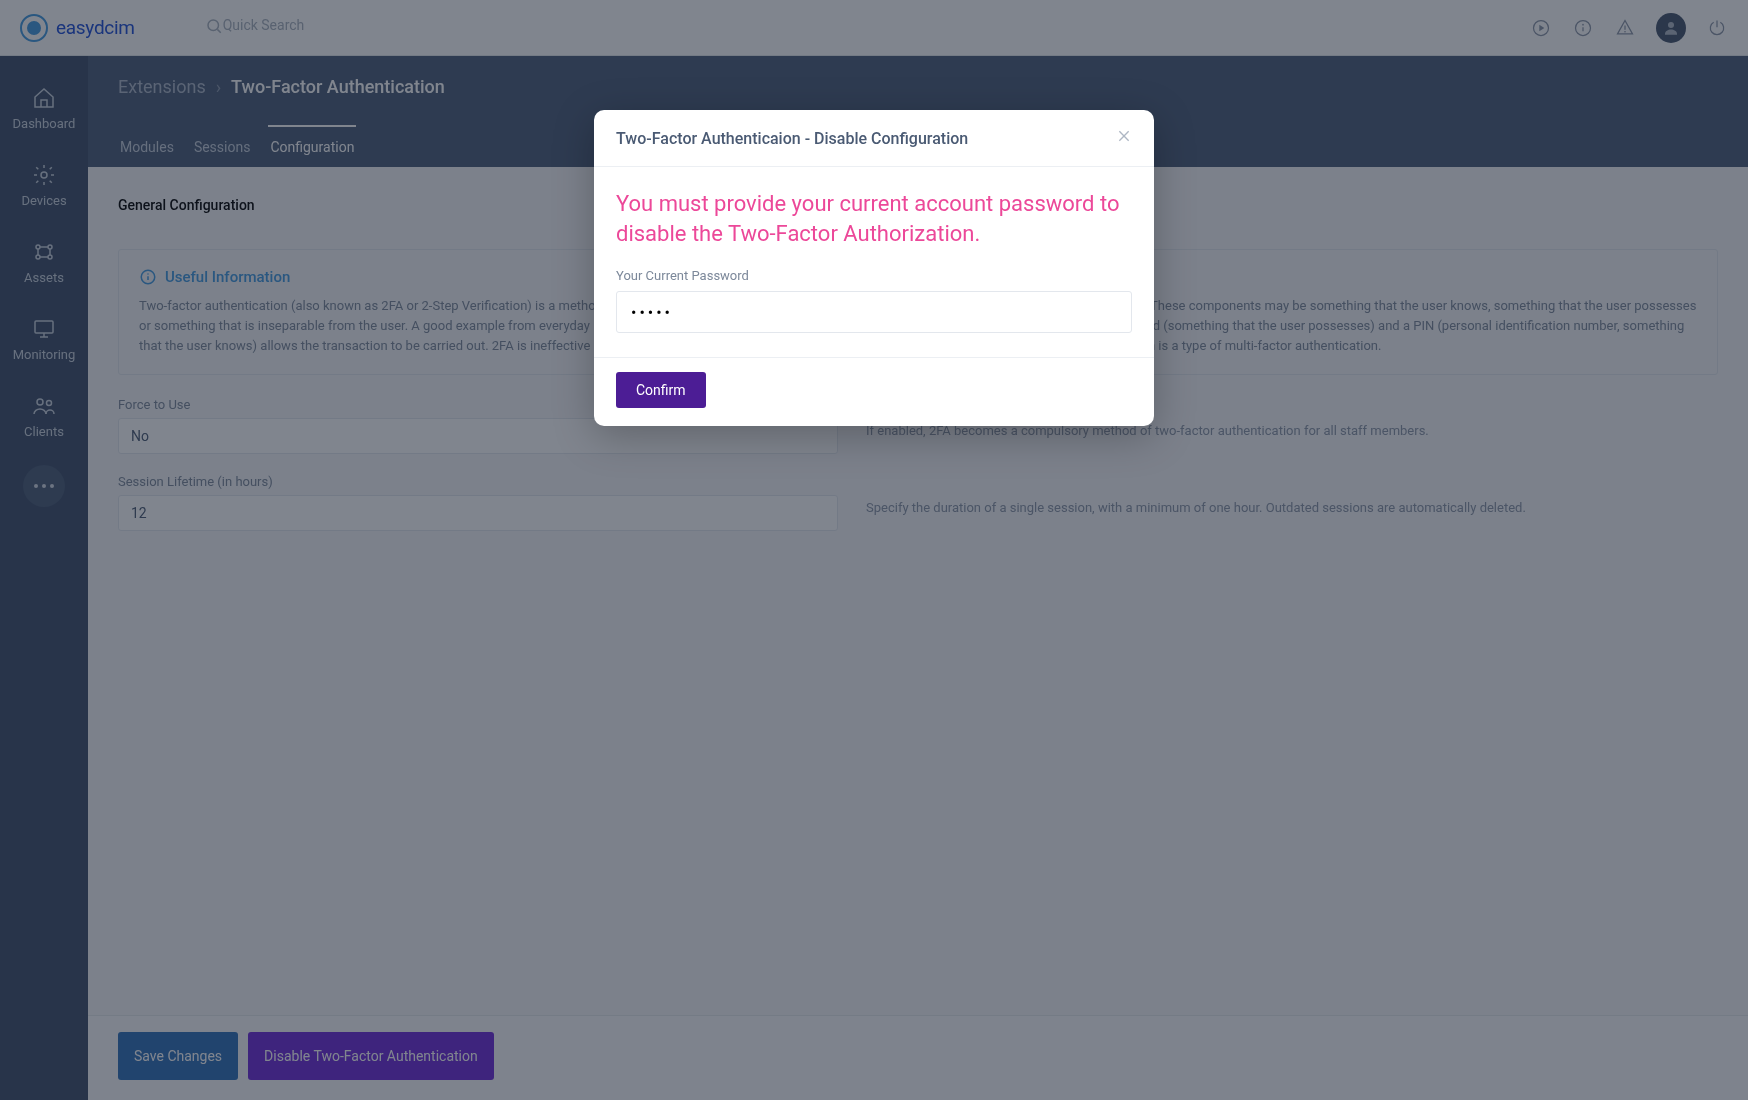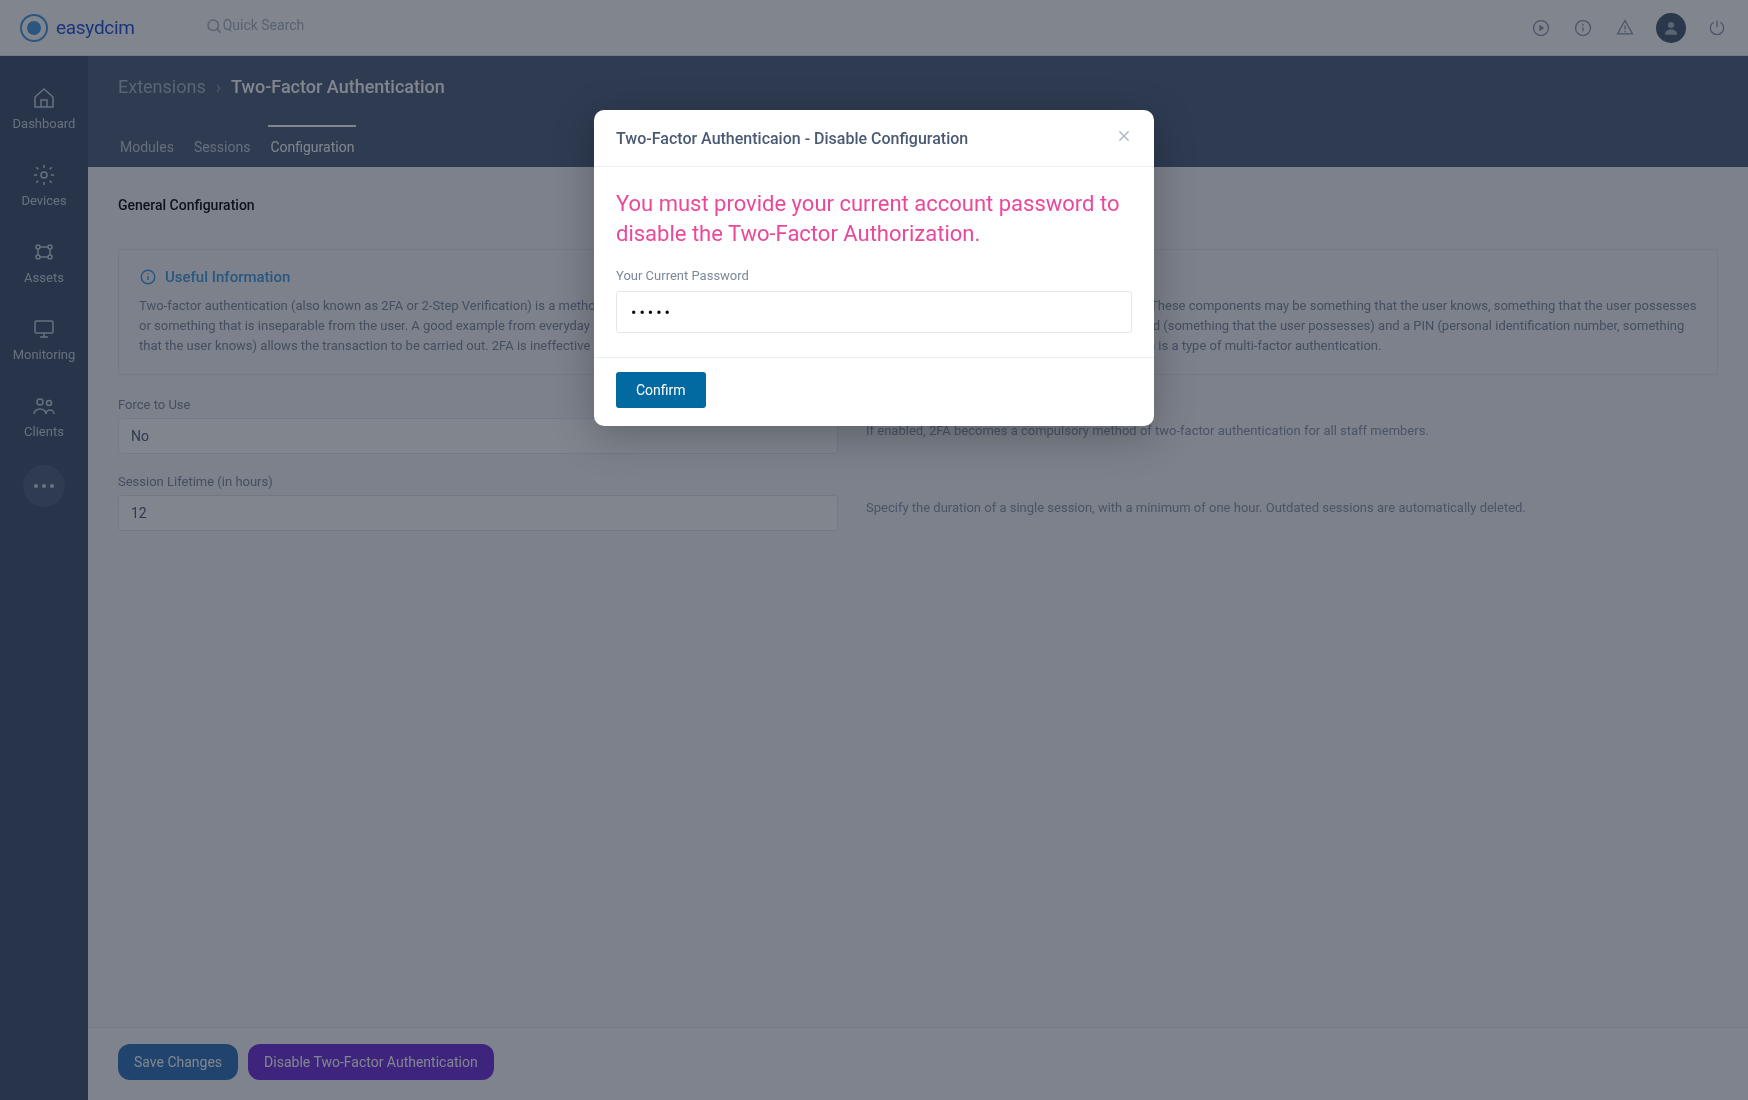--- a/index.html
+++ b/index.html
@@ -45,36 +45,36 @@
   .info-text { color:#7c889a; font-size:13px; line-height:1.55; }
 
   .field-row { display:flex; align-items:flex-start; gap:28px; margin-bottom:20px; }
   .field-col { width:45%; }
   .field-label { color:#7c889a; font-size:13px; margin-bottom:6px; display:block;}
   .field-input { width:100%; height:36px; border:1px solid #e3e7ed; border-radius:3px; padding:0 12px; font-size:14px; color:#4a5a73; background:#fff;}
   .field-help { color:#8a94a6; font-size:13px; flex:1; padding-top:26px; }
 
   
   .page-footer { padding: 16px 30px 20px; display:flex; gap:10px; border-top:1px solid #e5e8ec; background:#fafbfc;}
-  .btn { border:none; border-radius:12px; padding:10px 16px; font-size:14px; cursor:pointer; color:#fff; }
+  .btn { border:none; border-radius:3px; padding:16px 16px; font-size:14px; cursor:pointer; color:#fff; }
   .btn-primary { background:#2d6fb8; }
   .btn-danger { background:#6d28d9; }
 
   
   .overlay { position:absolute; inset:0; background:rgba(24,33,49,0.55); display:flex; align-items:flex-start; justify-content:center; padding-top:110px; }
   .modal { width:560px; background:#fff; border-radius:10px; box-shadow:0 10px 40px rgba(0,0,0,0.25); }
   .modal-head { padding:18px 22px; border-bottom:1px solid #eceff3; display:flex; align-items:center; justify-content:space-between; }
   .modal-title { font-size:16px; color:#4a5a73; font-weight:500; }
   .modal-close { color:#aeb7c4; cursor:pointer; }
   .modal-body { padding:22px 22px 24px; }
   .modal-msg { font-size:22px; color:#ec4899; line-height:1.35; margin-bottom:20px; font-weight:400;}
   .modal-label { font-size:13px; color:#7c889a; margin-bottom:8px; display:block;}
   .modal-input { width:100%; height:42px; border:1px solid #e3e7ed; border-radius:3px; padding:0 14px; font-size:16px; letter-spacing:3px; }
   .modal-foot { padding:14px 22px 18px; border-top:1px solid #eceff3; }
-  .btn-confirm { background:#0369a1; color:#fff; border:none; border-radius:3px; padding:10px 20px; font-size:14px; cursor:pointer;}
+  .btn-confirm { background:#4c1d95; color:#fff; border:none; border-radius:3px; padding:10px 20px; font-size:14px; cursor:pointer;}
 </style>
 </head>
 <body>
 
 <div class="topbar">
   <div class="logo">
     <span class="logo-icon"></span>
     <span class="logo-text">easydcim</span>
   </div>
   <div class="search-wrap">

